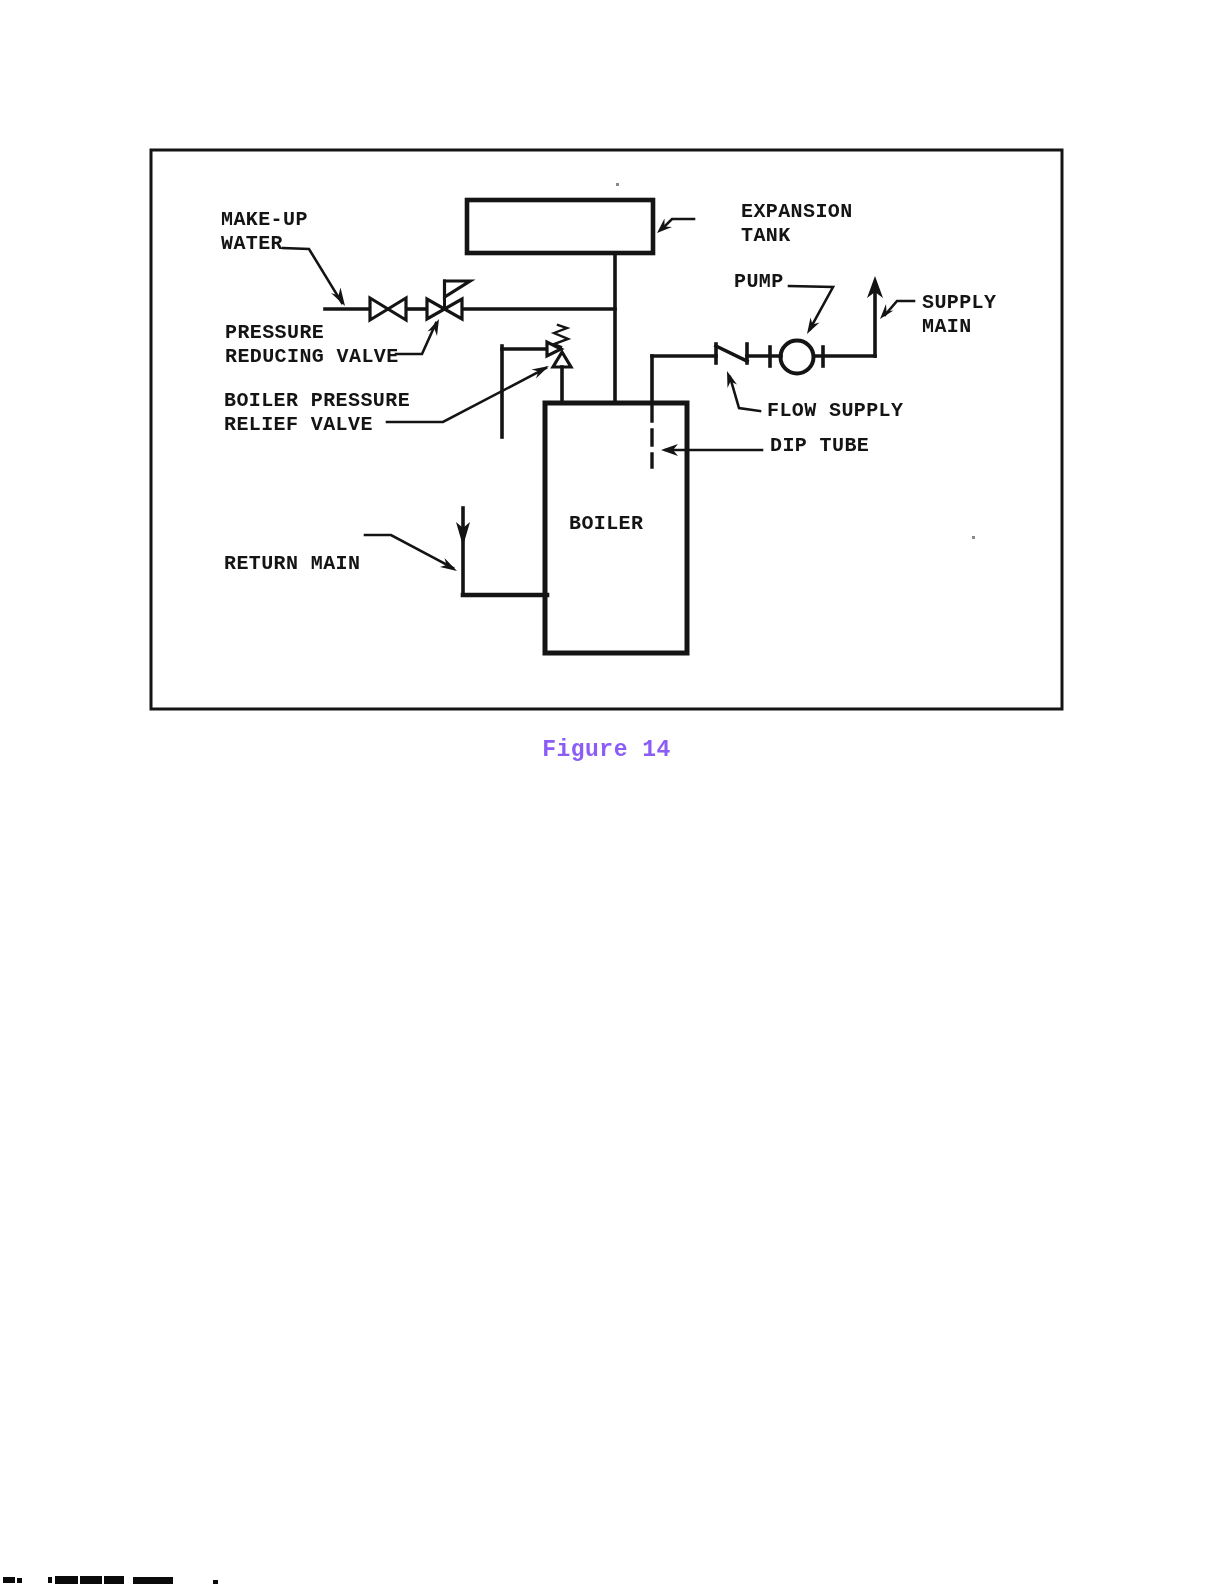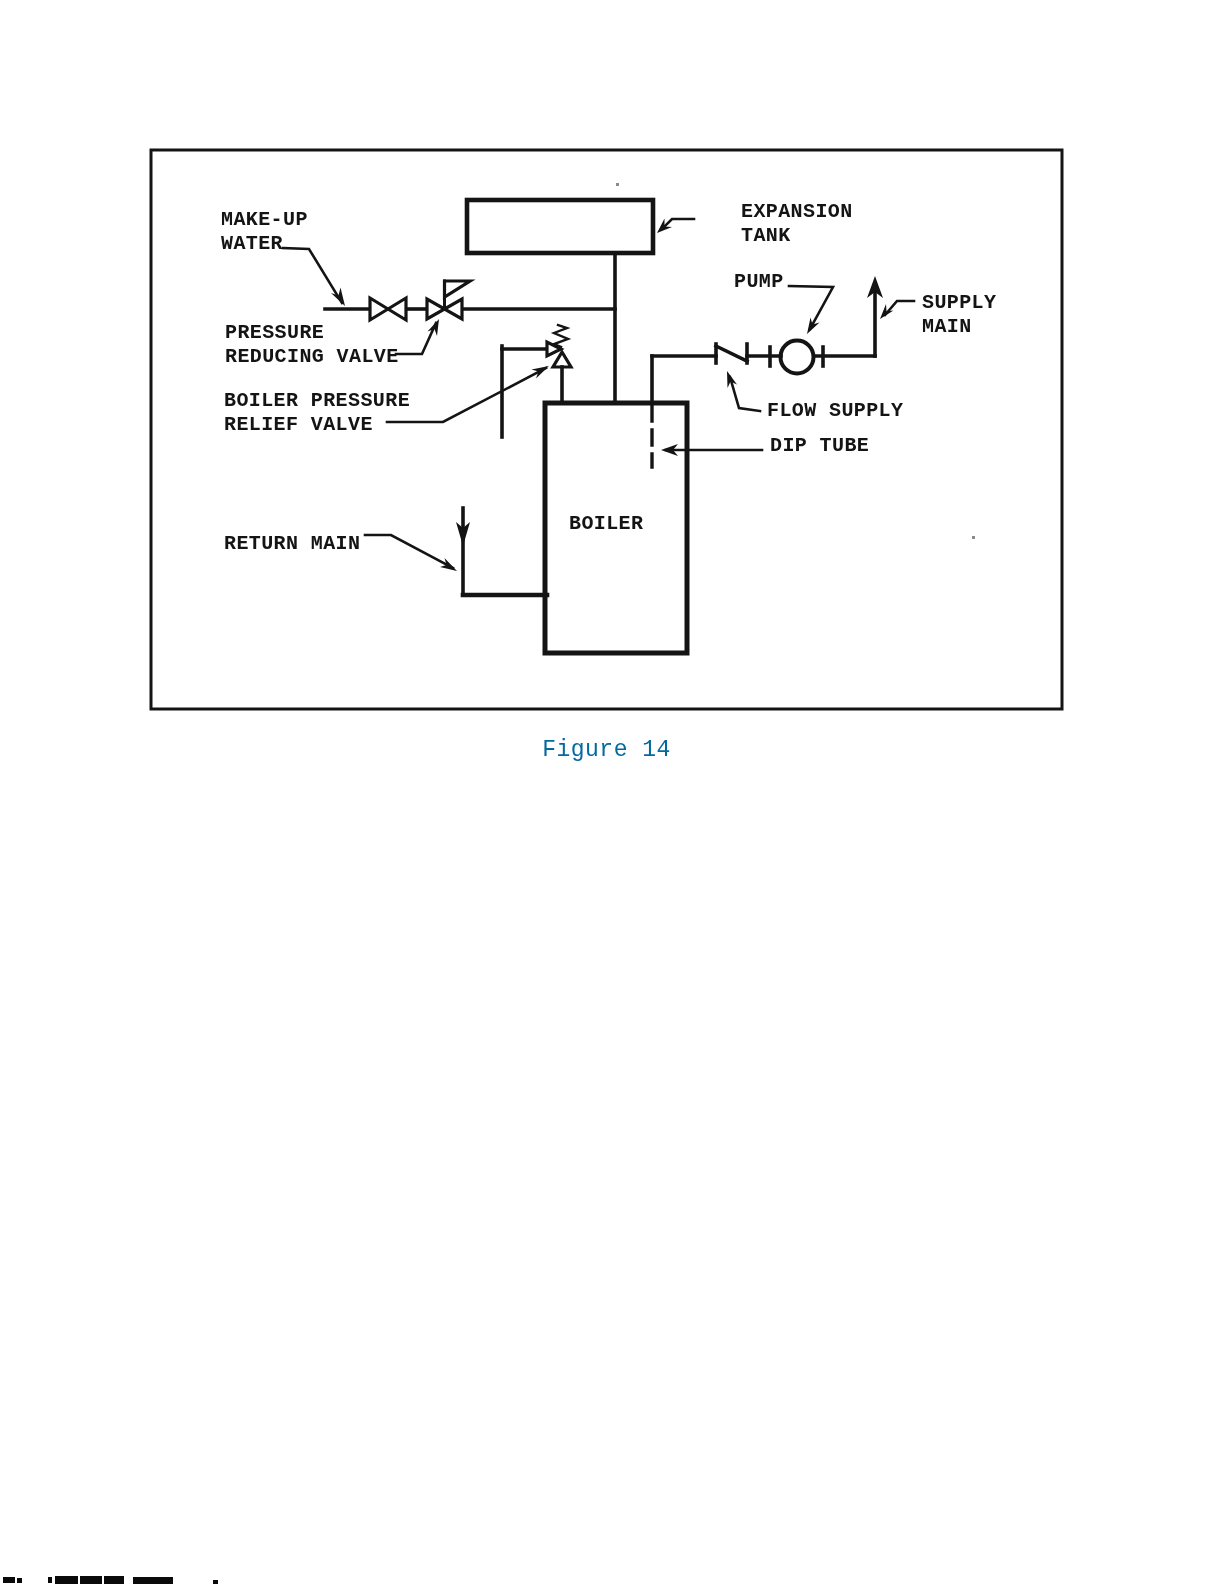--- a/index.html
+++ b/index.html
@@ -17,22 +17,22 @@
     font-weight:700;
     font-size:20px;
     line-height:24px;
     letter-spacing:0.4px;
     white-space:pre;
   }
   .cap{
     position:absolute;
     left:150px;width:913px;
     text-align:center;
-    color:#0369a1;
-    font-weight:400;
+    color:#8b5cf6;
+    font-weight:700;
     font-size:23px;
     line-height:26px;
     letter-spacing:0.5px;
     white-space:pre;
   }
   .ln{stroke:#141414;fill:none;stroke-linecap:square;}
   .thin{stroke-width:2.6;}
   .pipe{stroke-width:3.6;}
   .wall{stroke-width:4.6;}
   .sym{stroke:#141414;stroke-width:3.2;fill:#ffffff;stroke-linejoin:miter;}
@@ -159,21 +159,21 @@
       <rect x="213" y="1580" width="5" height="4" class="blot"></rect>
     </g>
   </svg>
 
   <div class="lbl" style="left:221px;top:208px;"><div>MAKE-UP</div><div>WATER</div></div>
 
   <div class="lbl" style="left:225px;top:321px;"><div>PRESSURE</div><div>REDUCING VALVE</div></div>
 
   <div class="lbl" style="left:224px;top:389px;"><div>BOILER PRESSURE</div><div>RELIEF VALVE</div></div>
 
-  <div class="lbl" style="left:224px;top:532px;text-align:right;">RETURN MAIN</div>
+  <div class="lbl" style="left:224px;top:552px;text-align:right;">RETURN MAIN</div>
 
   <div class="lbl" style="left:569px;top:512px;">BOILER</div>
 
   <div class="lbl" style="left:697px;top:200px;margin-left:44px;"><div>EXPANSION</div><div>TANK</div></div>
 
   <div class="lbl" style="left:734px;top:270px;text-align:center;">PUMP</div>
 
   <div class="lbl" style="left:922px;top:291px;"><div>SUPPLY</div><div>MAIN</div></div>
 
   <div class="lbl" style="left:767px;top:399px;">FLOW SUPPLY</div>

